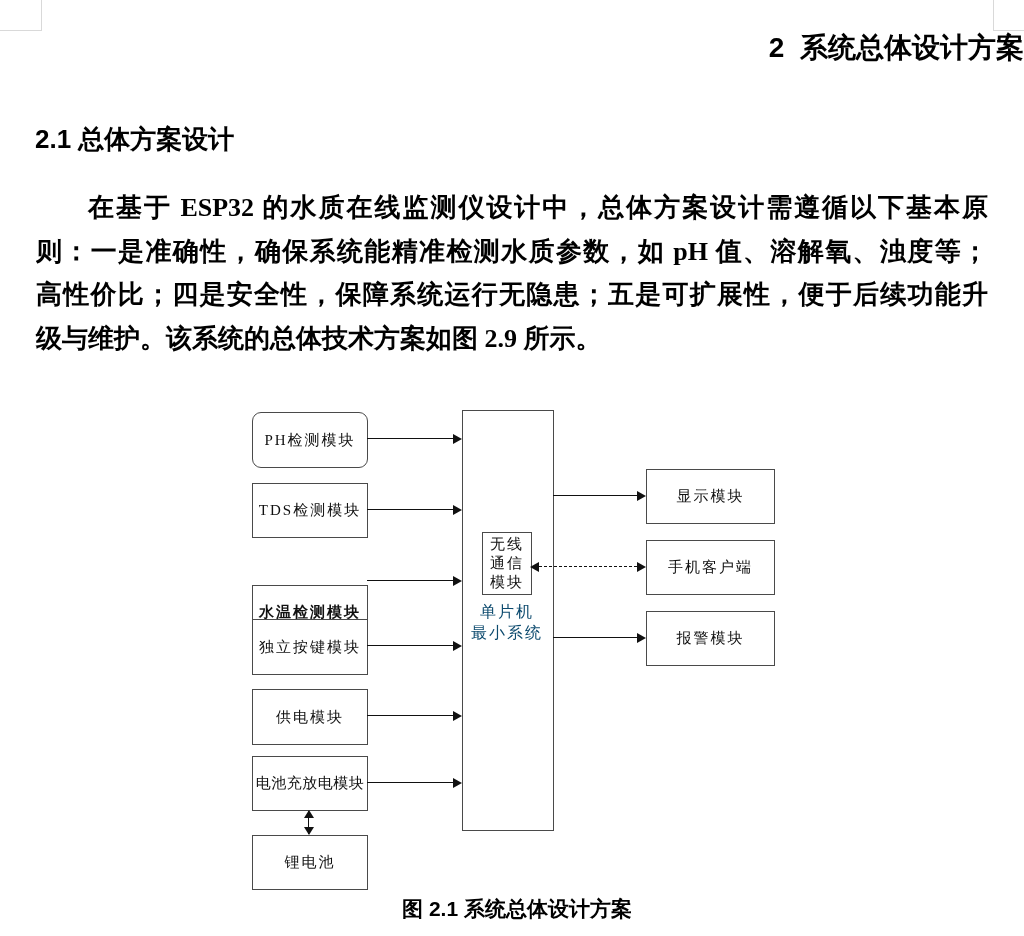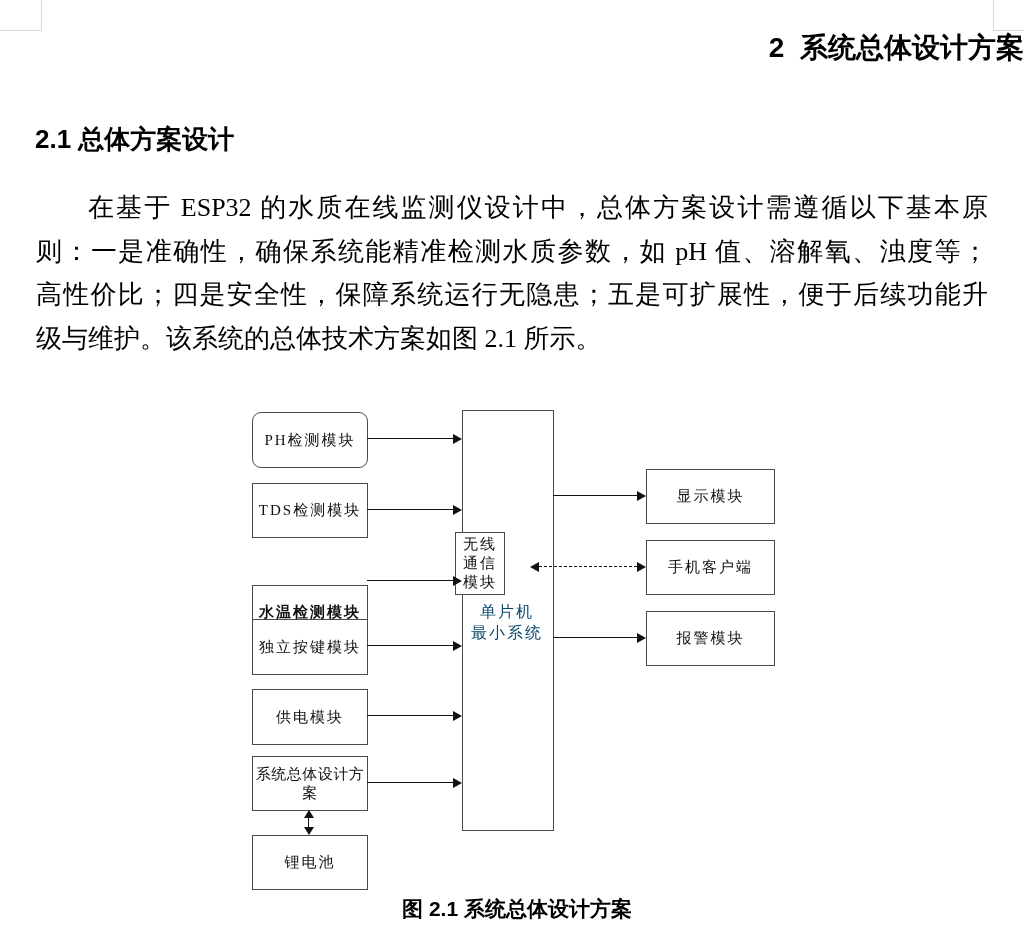--- a/index.html
+++ b/index.html
@@ -14,42 +14,42 @@
   
   .doc-title{position:absolute;left:0;top:30px;width:100%;text-align:right;
              font-family:"Liberation Sans","DejaVu Sans",sans-serif;font-weight:bold;
              font-size:28px;line-height:36px;white-space:pre;}
   .section-title{position:absolute;left:35px;top:121px;
              font-family:"Liberation Sans","DejaVu Sans",sans-serif;font-weight:bold;
              font-size:26px;line-height:36px;white-space:pre;}
 
   
   .body-text{position:absolute;left:36px;top:186px;width:952px;font-size:26px;}
-  .body-text .line{height:43.6px;line-height:43.6px;white-space:nowrap;}
+  .body-text .line{height:43.6px;line-height:43.6px;white-space:nowrap;font-weight:bold;}
   .body-text .just{text-align:justify;text-align-last:justify;white-space:normal;overflow:hidden;}
   .body-text .indent{padding-left:52px;}
 
   
   .figure{position:absolute;left:0;top:0;width:1024px;height:936px;}
   .dbox{position:absolute;border:1px solid #4a4a4a;background:#fff;display:flex;
         align-items:center;justify-content:center;text-align:center;
         font-size:15px;letter-spacing:2px;color:#111;}
   .dlabel{display:block;}
   .tight{letter-spacing:0.5px;}
 
   .b-ph     {left:252px;top:412px;width:114px;height:54px;border-radius:9px;}
   .b-tds    {left:252px;top:483px;width:114px;height:53px;}
   .b-water  {left:252px;top:585px;width:114px;height:53px;font-weight:bold;}
   .b-key    {left:252px;top:619px;width:114px;height:54px;}
   .b-power  {left:252px;top:689px;width:114px;height:54px;}
   .b-charge {left:252px;top:756px;width:114px;height:53px;}
   .b-battery{left:252px;top:835px;width:114px;height:53px;}
 
   .b-mcu    {left:462px;top:410px;width:90px;height:419px;}
-  .b-wireless{left:455px;top:532px;width:48px;height:61px;line-height:19px;font-size:15px;}
+  .b-wireless{left:482px;top:532px;width:48px;height:61px;line-height:19px;font-size:15px;}
   .mcu-label{position:absolute;left:462px;top:601px;width:90px;text-align:center;
              font-size:16px;line-height:21px;letter-spacing:2px;color:#0c4a6e;}
 
   .b-display{left:646px;top:469px;width:127px;height:53px;}
   .b-client {left:646px;top:540px;width:127px;height:53px;}
   .b-alarm  {left:646px;top:611px;width:127px;height:53px;}
 
   
   .arr{position:absolute;height:12px;}
   .arr .shaft{position:absolute;left:1px;right:8px;top:5px;border-top:1.5px solid #111;}
@@ -87,42 +87,42 @@
   <div class="corner corner-tl"></div>
   <div class="corner corner-tr"></div>
 
   <div class="doc-title">2  系统总体设计方案</div>
   <div class="section-title">2.1 总体方案设计</div>
 
   <div class="body-text">
     <div class="line just indent">在基于 ESP32 的水质在线监测仪设计中，总体方案设计需遵循以下基本原</div>
     <div class="line just">则：一是准确性，确保系统能精准检测水质参数，如 pH 值、溶解氧、浊度等；</div>
     <div class="line just">高性价比；四是安全性，保障系统运行无隐患；五是可扩展性，便于后续功能升</div>
-    <div class="line">级与维护。该系统的总体技术方案如图 2.1 所示。</div>
+    <div class="line">级与维护。该系统的总体技术方案如图 2.9 所示。</div>
   </div>
 
   <div class="figure">
 
     <div class="dbox b-ph">
       <span class="dlabel">PH检测模块</span>
     </div>
     <div class="dbox b-tds">
       <span class="dlabel">TDS检测模块</span>
     </div>
     <div class="dbox b-water">
       <span class="dlabel">水温检测模块</span>
     </div>
     <div class="dbox b-key">
       <span class="dlabel">独立按键模块</span>
     </div>
     <div class="dbox b-power">
       <span class="dlabel">供电模块</span>
     </div>
     <div class="dbox b-charge">
-      <span class="dlabel tight">系统总体设计方案</span>
+      <span class="dlabel tight">电池充放电模块</span>
     </div>
     <div class="dbox b-battery">
       <span class="dlabel">锂电池</span>
     </div>
 
     <div class="dbox b-mcu"></div>
     <div class="dbox b-wireless">
       <span class="dlabel">
         <span style="display:block">无线</span>
         <span style="display:block">通信</span>

